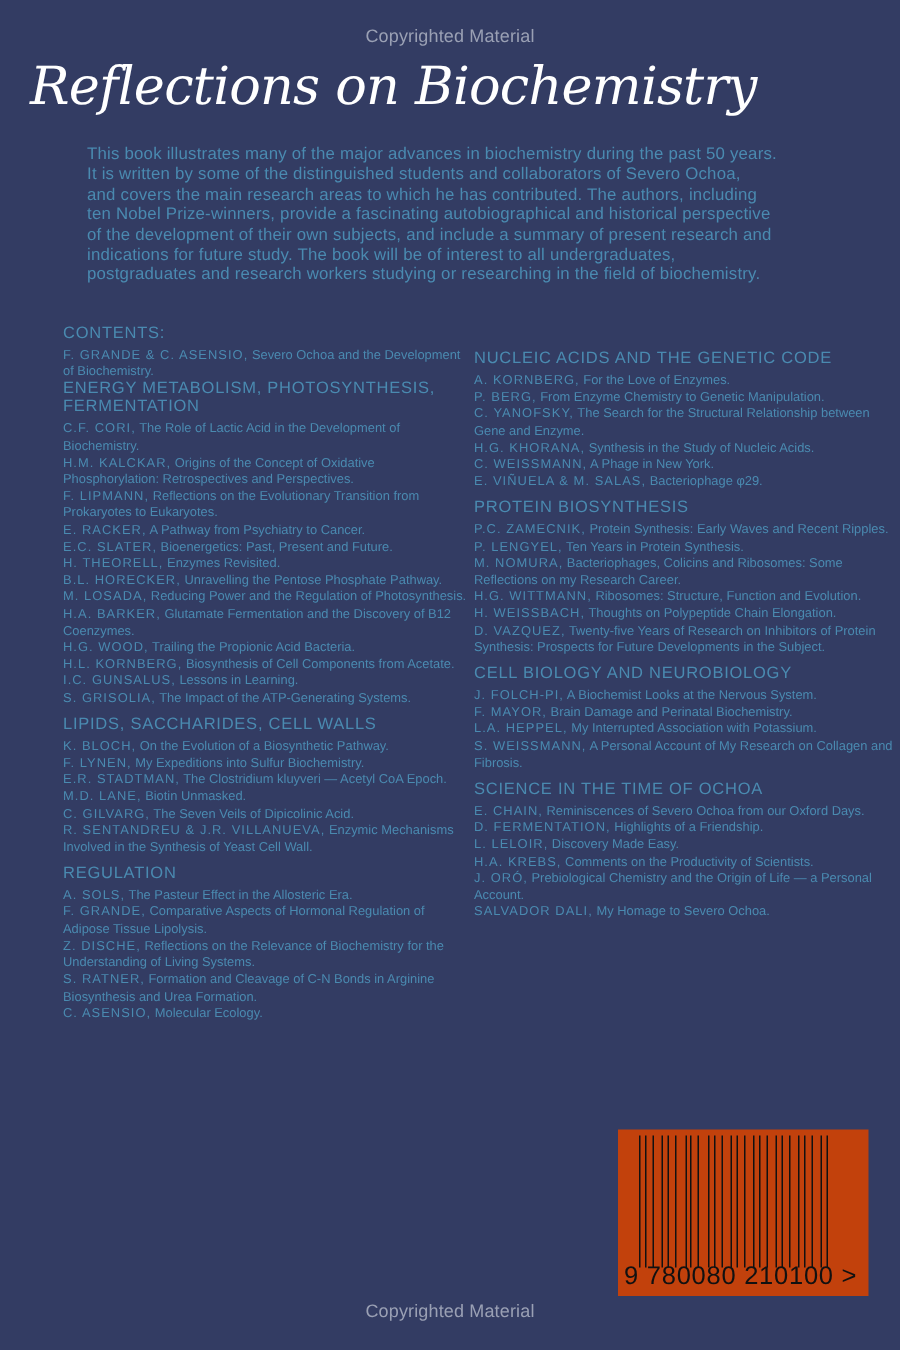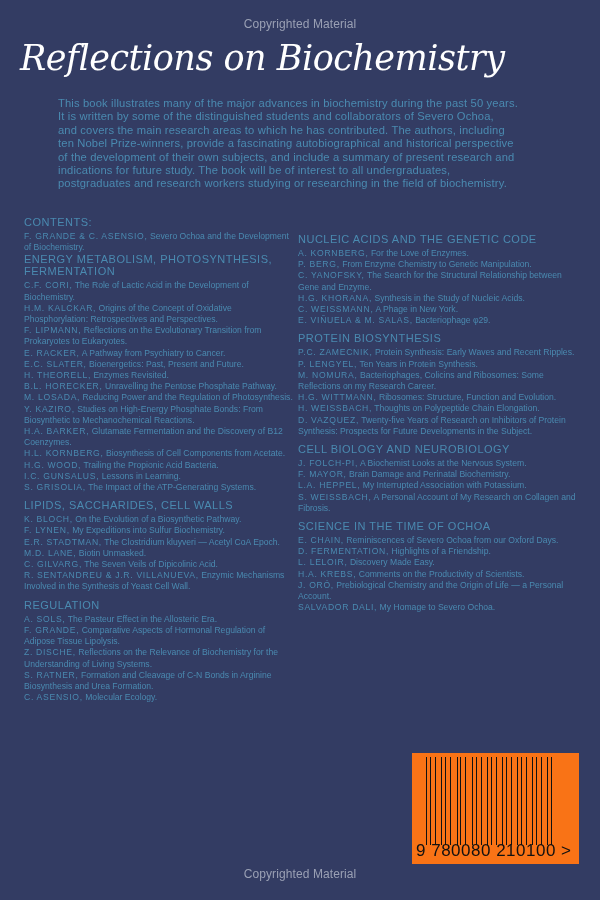--- a/index.html
+++ b/index.html
@@ -24,34 +24,34 @@
   }
   .blurb {
     position: absolute; left: 22px; top: 97px; width: 560px;
     color: #4a8ab0; font-size: 11.2px; line-height: 13.4px;
     letter-spacing: 0.15px;
     margin-left: 36px;
   }
   .blurb span { display: block; white-space: nowrap; }
   .col {
     position: absolute; color: #4a8ab0;
-    font-size: 8.6px; line-height: 11.2px;
+    font-size: 8.6px; line-height: 11.2px; margin-left: 18px;
   }
   .col-left { left: 24px; top: 216px; width: 270px; }
   .col-right { left: 298px; top: 233px; width: 280px; }
   .sect {
     font-size: 11px; letter-spacing: 0.5px; margin: 6px 0 3px 0;
     line-height: 12px;
   }
   .sect:first-child { margin-top: 0; }
   .entry { margin: 0; }
   .entry .author { letter-spacing: 0.7px; }
   .barcode-box {
     position: absolute; left: 412px; top: 753px; width: 167px; height: 111px;
-    background: #f97316;
+    background: #c2410c;
   }
   .bars {
     position: absolute; left: 14px; top: 4px; width: 130px; height: 88px;
     display: flex; align-items: stretch;
   }
   .bars i { display: block; background: #111; height: 100%; }
   .barcode-num {
     position: absolute; left: 4px; top: 88px; font-size: 17px; color: #111;
     letter-spacing: 0.5px; white-space: nowrap;
   }
@@ -82,24 +82,23 @@
   <div id="left-sections">
       <div class="sect">ENERGY METABOLISM, PHOTOSYNTHESIS, FERMENTATION</div>
       <p class="entry"><span class="author">C.F. CORI,</span> <span>The Role of Lactic Acid in the Development of Biochemistry.</span></p>
       <p class="entry"><span class="author">H.M. KALCKAR,</span> <span>Origins of the Concept of Oxidative Phosphorylation: Retrospectives and Perspectives.</span></p>
       <p class="entry"><span class="author">F. LIPMANN,</span> <span>Reflections on the Evolutionary Transition from Prokaryotes to Eukaryotes.</span></p>
       <p class="entry"><span class="author">E. RACKER,</span> <span>A Pathway from Psychiatry to Cancer.</span></p>
       <p class="entry"><span class="author">E.C. SLATER,</span> <span>Bioenergetics: Past, Present and Future.</span></p>
       <p class="entry"><span class="author">H. THEORELL,</span> <span>Enzymes Revisited.</span></p>
       <p class="entry"><span class="author">B.L. HORECKER,</span> <span>Unravelling the Pentose Phosphate Pathway.</span></p>
       <p class="entry"><span class="author">M. LOSADA,</span> <span>Reducing Power and the Regulation of Photosynthesis.</span></p>
-      <p class="entry"><span class="author">Y. KAZIRO,</span> <span>Studies on High-Energy Phosphate Bonds: From Biosynthetic to Mechanochemical Reactions.</span></p>
       <p class="entry"><span class="author">H.A. BARKER,</span> <span>Glutamate Fermentation and the Discovery of B12 Coenzymes.</span></p>
+      <p class="entry"><span class="author">H.G. WOOD,</span> <span>Trailing the Propionic Acid Bacteria.</span></p>
       <p class="entry"><span class="author">H.L. KORNBERG,</span> <span>Biosynthesis of Cell Components from Acetate.</span></p>
-      <p class="entry"><span class="author">H.G. WOOD,</span> <span>Trailing the Propionic Acid Bacteria.</span></p>
       <p class="entry"><span class="author">I.C. GUNSALUS,</span> <span>Lessons in Learning.</span></p>
       <p class="entry"><span class="author">S. GRISOLIA,</span> <span>The Impact of the ATP-Generating Systems.</span></p>
       <div class="sect">LIPIDS, SACCHARIDES, CELL WALLS</div>
       <p class="entry"><span class="author">K. BLOCH,</span> <span>On the Evolution of a Biosynthetic Pathway.</span></p>
       <p class="entry"><span class="author">F. LYNEN,</span> <span>My Expeditions into Sulfur Biochemistry.</span></p>
       <p class="entry"><span class="author">E.R. STADTMAN,</span> <span>The Clostridium kluyveri — Acetyl CoA Epoch.</span></p>
       <p class="entry"><span class="author">M.D. LANE,</span> <span>Biotin Unmasked.</span></p>
       <p class="entry"><span class="author">C. GILVARG,</span> <span>The Seven Veils of Dipicolinic Acid.</span></p>
       <p class="entry"><span class="author">R. SENTANDREU &amp; J.R. VILLANUEVA,</span> <span>Enzymic Mechanisms Involved in the Synthesis of Yeast Cell Wall.</span></p>
       <div class="sect">REGULATION</div>
@@ -124,21 +123,21 @@
       <p class="entry"><span class="author">P.C. ZAMECNIK,</span> <span>Protein Synthesis: Early Waves and Recent Ripples.</span></p>
       <p class="entry"><span class="author">P. LENGYEL,</span> <span>Ten Years in Protein Synthesis.</span></p>
       <p class="entry"><span class="author">M. NOMURA,</span> <span>Bacteriophages, Colicins and Ribosomes: Some Reflections on my Research Career.</span></p>
       <p class="entry"><span class="author">H.G. WITTMANN,</span> <span>Ribosomes: Structure, Function and Evolution.</span></p>
       <p class="entry"><span class="author">H. WEISSBACH,</span> <span>Thoughts on Polypeptide Chain Elongation.</span></p>
       <p class="entry"><span class="author">D. VAZQUEZ,</span> <span>Twenty-five Years of Research on Inhibitors of Protein Synthesis: Prospects for Future Developments in the Subject.</span></p>
       <div class="sect">CELL BIOLOGY AND NEUROBIOLOGY</div>
       <p class="entry"><span class="author">J. FOLCH-PI,</span> <span>A Biochemist Looks at the Nervous System.</span></p>
       <p class="entry"><span class="author">F. MAYOR,</span> <span>Brain Damage and Perinatal Biochemistry.</span></p>
       <p class="entry"><span class="author">L.A. HEPPEL,</span> <span>My Interrupted Association with Potassium.</span></p>
-      <p class="entry"><span class="author">S. WEISSBACH,</span> <span>A Personal Account of My Research on Collagen and Fibrosis.</span></p>
+      <p class="entry"><span class="author">S. WEISSMANN,</span> <span>A Personal Account of My Research on Collagen and Fibrosis.</span></p>
       <div class="sect">SCIENCE IN THE TIME OF OCHOA</div>
       <p class="entry"><span class="author">E. CHAIN,</span> <span>Reminiscences of Severo Ochoa from our Oxford Days.</span></p>
       <p class="entry"><span class="author">D. FERMENTATION,</span> <span>Highlights of a Friendship.</span></p>
       <p class="entry"><span class="author">L. LELOIR,</span> <span>Discovery Made Easy.</span></p>
       <p class="entry"><span class="author">H.A. KREBS,</span> <span>Comments on the Productivity of Scientists.</span></p>
       <p class="entry"><span class="author">J. ORÓ,</span> <span>Prebiological Chemistry and the Origin of Life — a Personal Account.</span></p>
       <p class="entry"><span class="author">SALVADOR DALI,</span> <span>My Homage to Severo Ochoa.</span></p>
     </div>
 </div>
 

